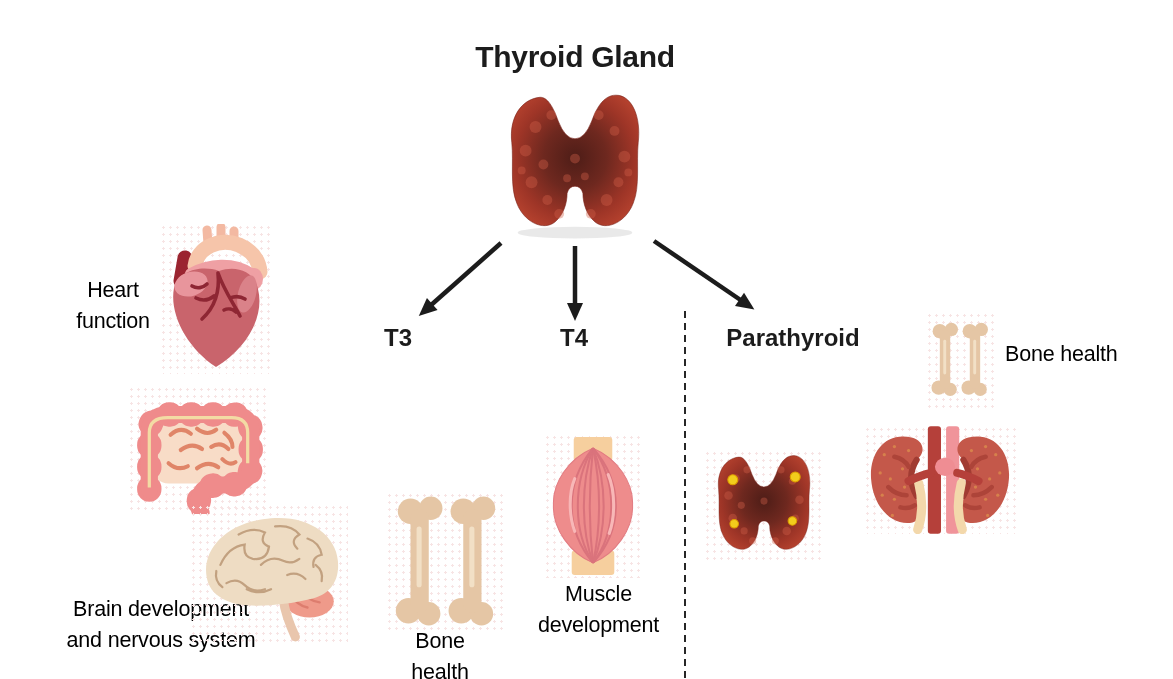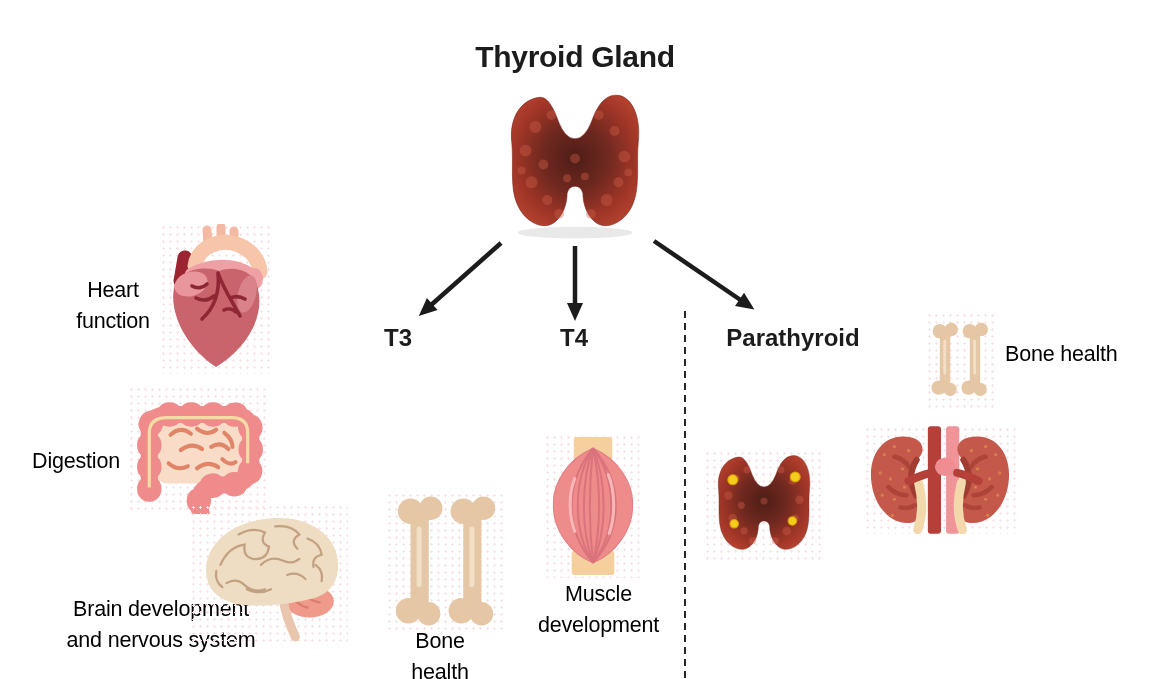--- a/index.html
+++ b/index.html
@@ -101,21 +101,20 @@
       <path d="M30,50 C48,40 72,38 90,50" stroke="#efa0a4" stroke-width="12" fill="none" stroke-linecap="round"></path>
       <ellipse cx="93" cy="55" rx="9" ry="11" fill="#efa0a4"></ellipse>
       <path d="M13,64 C8,90 26,124 55,143 C85,125 104,93 97,65 C93,47 75,41 58,47 C41,41 18,46 13,64 Z" fill="#c9646c"></path>
       <ellipse cx="30" cy="60" rx="17" ry="12" fill="#e8959c" transform="rotate(-18 30 60)"></ellipse>
       <ellipse cx="86" cy="70" rx="9" ry="19" fill="#da8289" transform="rotate(14 86 70)"></ellipse>
       <path d="M57,49 C59,68 53,84 41,95 M53,72 C47,77 41,77 35,74 M57,49 C63,66 71,77 79,92
                M69,74 C74,72 79,72 84,75 M46,60 C42,64 36,65 31,62 M63,86 C67,84 72,85 75,88" stroke="#8e2633" stroke-width="3.6" fill="none" stroke-linecap="round"></path>
     </svg>
   </div>
 
-  <div class="lbl" style="left:8px;top:418px;width:136px;">Digestion</div>
 
   <div class="icon dotbg" style="left:128px;top:358px;width:142px;height:128px;">
     <svg viewBox="0 0 140 126">
       <rect x="24" y="28" width="95" height="68" rx="16" fill="#f8dcc7"></rect>
       <path d="M42,48 q10,-9 20,-1 M68,42 q10,8 19,1 M52,63 q11,-8 21,-1 M82,60 q9,-6 17,2
                M40,76 q9,8 19,3 M68,81 q11,-8 21,-1 M93,72 q7,7 13,3 M95,46 q8,6 8,14" stroke="#e08568" stroke-width="4" fill="none" stroke-linecap="round"></path>
       <path d="M21,102 L21,46 Q21,28 40,28 L103,28 Q121,28 121,46 L121,78 Q121,95 103,97 L84,98 Q72,100 70,112 Q69,120 72,125" fill="none" stroke="#ef8b8b" stroke-width="24" stroke-linecap="round" stroke-dasharray="1.5 20"></path>
       <path d="M21,102 L21,46 Q21,28 40,28 L103,28 Q121,28 121,46 L121,78 Q121,95 103,97 L84,98 Q72,100 70,112 Q69,120 72,125" fill="none" stroke="#ef8b8b" stroke-width="17" stroke-linecap="round" stroke-linejoin="round"></path>
       <path d="M21,100 L21,46 Q21,31 39,31 L102,31 Q118,31 118,46 L118,76" fill="none" stroke="#f3dba4" stroke-width="3.2"></path>
     </svg>

